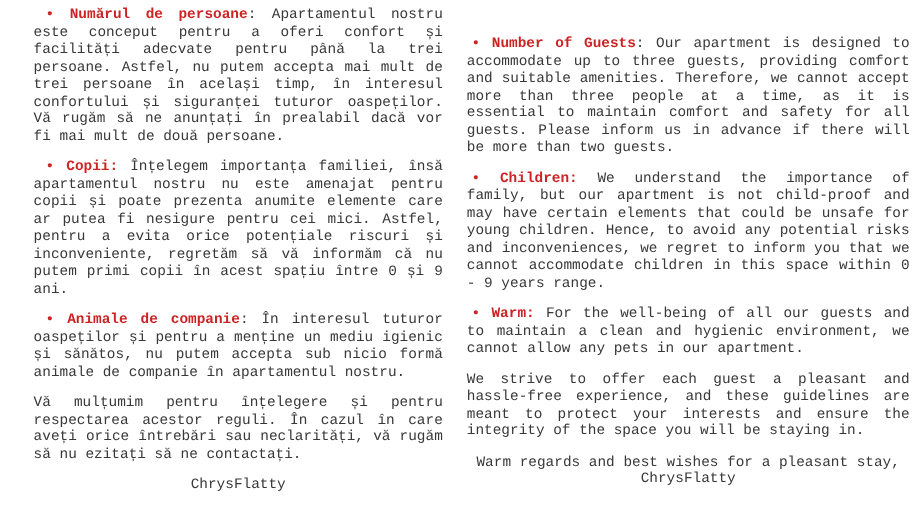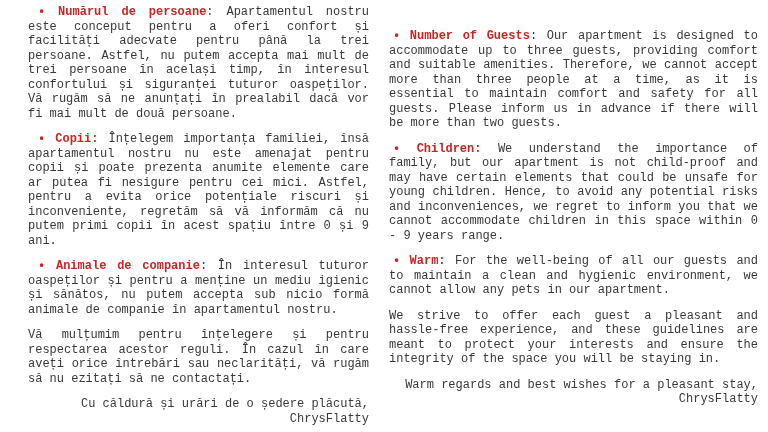--- a/index.html
+++ b/index.html
@@ -31,21 +31,21 @@
   p.has-bullet { text-indent: 10px; }
   .col-right p.has-bullet { text-indent: 4px; }
   .bullet-glyph {
     color: #cb2424;
     font-weight: bold;
   }
   .heading {
     color: #cb2424;
     font-weight: bold;
   }
-  .closing { text-align: right; }
+  .closing { text-align: center; }
   .closing .closing-line { margin: 0; }
 </style>
 </head>
 <body>
 
 <div class="page">
 
   <div class="col-left">
     <p class="para has-bullet">
       <span class="bullet-glyph">• </span><span class="heading">Numărul de persoane</span><span>:</span><span> Apartamentul nostru este conceput pentru a oferi confort și facilități adecvate pentru până la trei persoane. Astfel, nu putem accepta mai mult de trei persoane în același timp, în interesul confortului și siguranței tuturor oaspeților. Vă rugăm să ne anunțați în prealabil dacă vor fi mai mult de două persoane.</span>
@@ -53,21 +53,20 @@
     <p class="para has-bullet">
       <span class="bullet-glyph">• </span><span class="heading">Copii:</span><span></span><span> Înțelegem importanța familiei, însă apartamentul nostru nu este amenajat pentru copii și poate prezenta anumite elemente care ar putea fi nesigure pentru cei mici. Astfel, pentru a evita orice potențiale riscuri și inconveniente, regretăm să vă informăm că nu putem primi copii în acest spațiu între 0 și 9 ani.</span>
     </p>
     <p class="para has-bullet">
       <span class="bullet-glyph">• </span><span class="heading">Animale de companie</span><span>:</span><span> În interesul tuturor oaspeților și pentru a menține un mediu igienic și sănătos, nu putem accepta sub nicio formă animale de companie în apartamentul nostru.</span>
     </p>
     <p class="para">
       <span>Vă mulțumim pentru înțelegere și pentru respectarea acestor reguli. În cazul în care aveți orice întrebări sau neclarități, vă rugăm să nu ezitați să ne contactați.</span>
     </p>
     <div class="closing">
-      <p class="closing-line">Cu căldură și urări de o ședere plăcută,</p>
       <p class="closing-line">ChrysFlatty</p>
     </div>
   </div>
 
   <div class="col-right">
     <p class="para has-bullet">
       <span class="bullet-glyph">• </span><span class="heading">Number of Guests</span><span>:</span><span> Our apartment is designed to accommodate up to three guests, providing comfort and suitable amenities. Therefore, we cannot accept more than three people at a time, as it is essential to maintain comfort and safety for all guests. Please inform us in advance if there will be more than two guests.</span>
     </p>
     <p class="para has-bullet">
       <span class="bullet-glyph">• </span><span class="heading">Children:</span><span></span><span> We understand the importance of family, but our apartment is not child-proof and may have certain elements that could be unsafe for young children. Hence, to avoid any potential risks and inconveniences, we regret to inform you that we cannot accommodate children in this space within 0 - 9 years range.</span>

